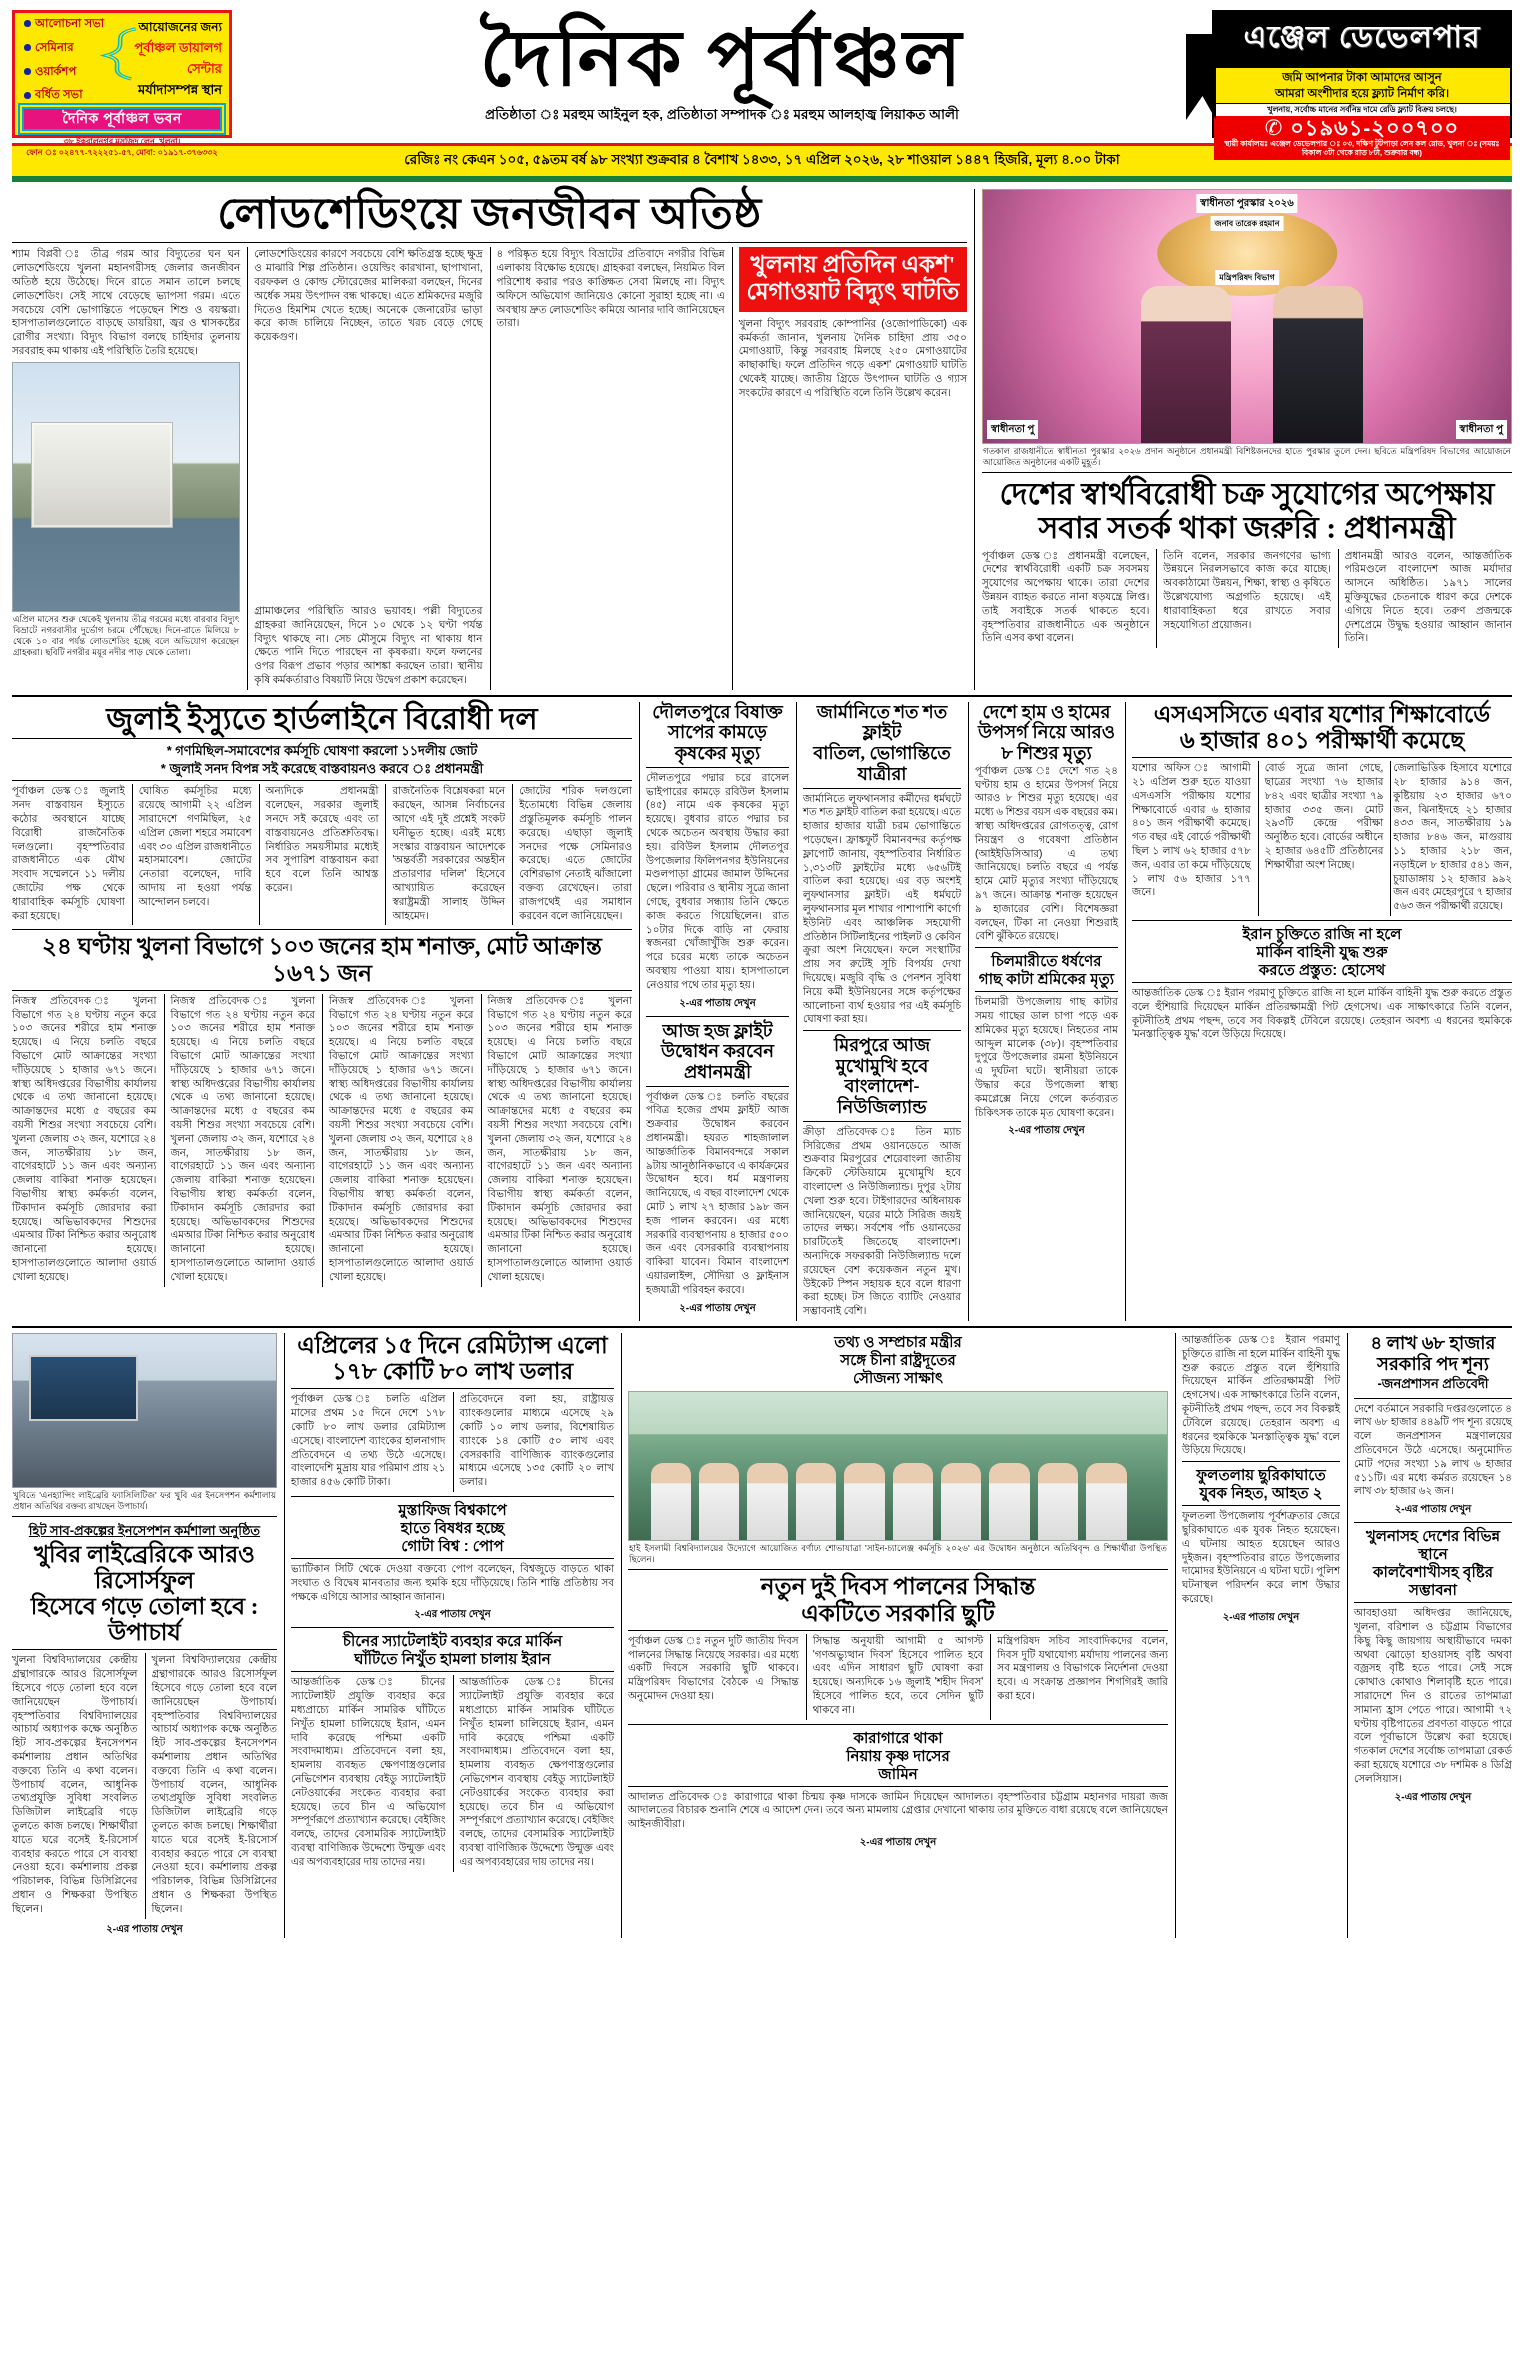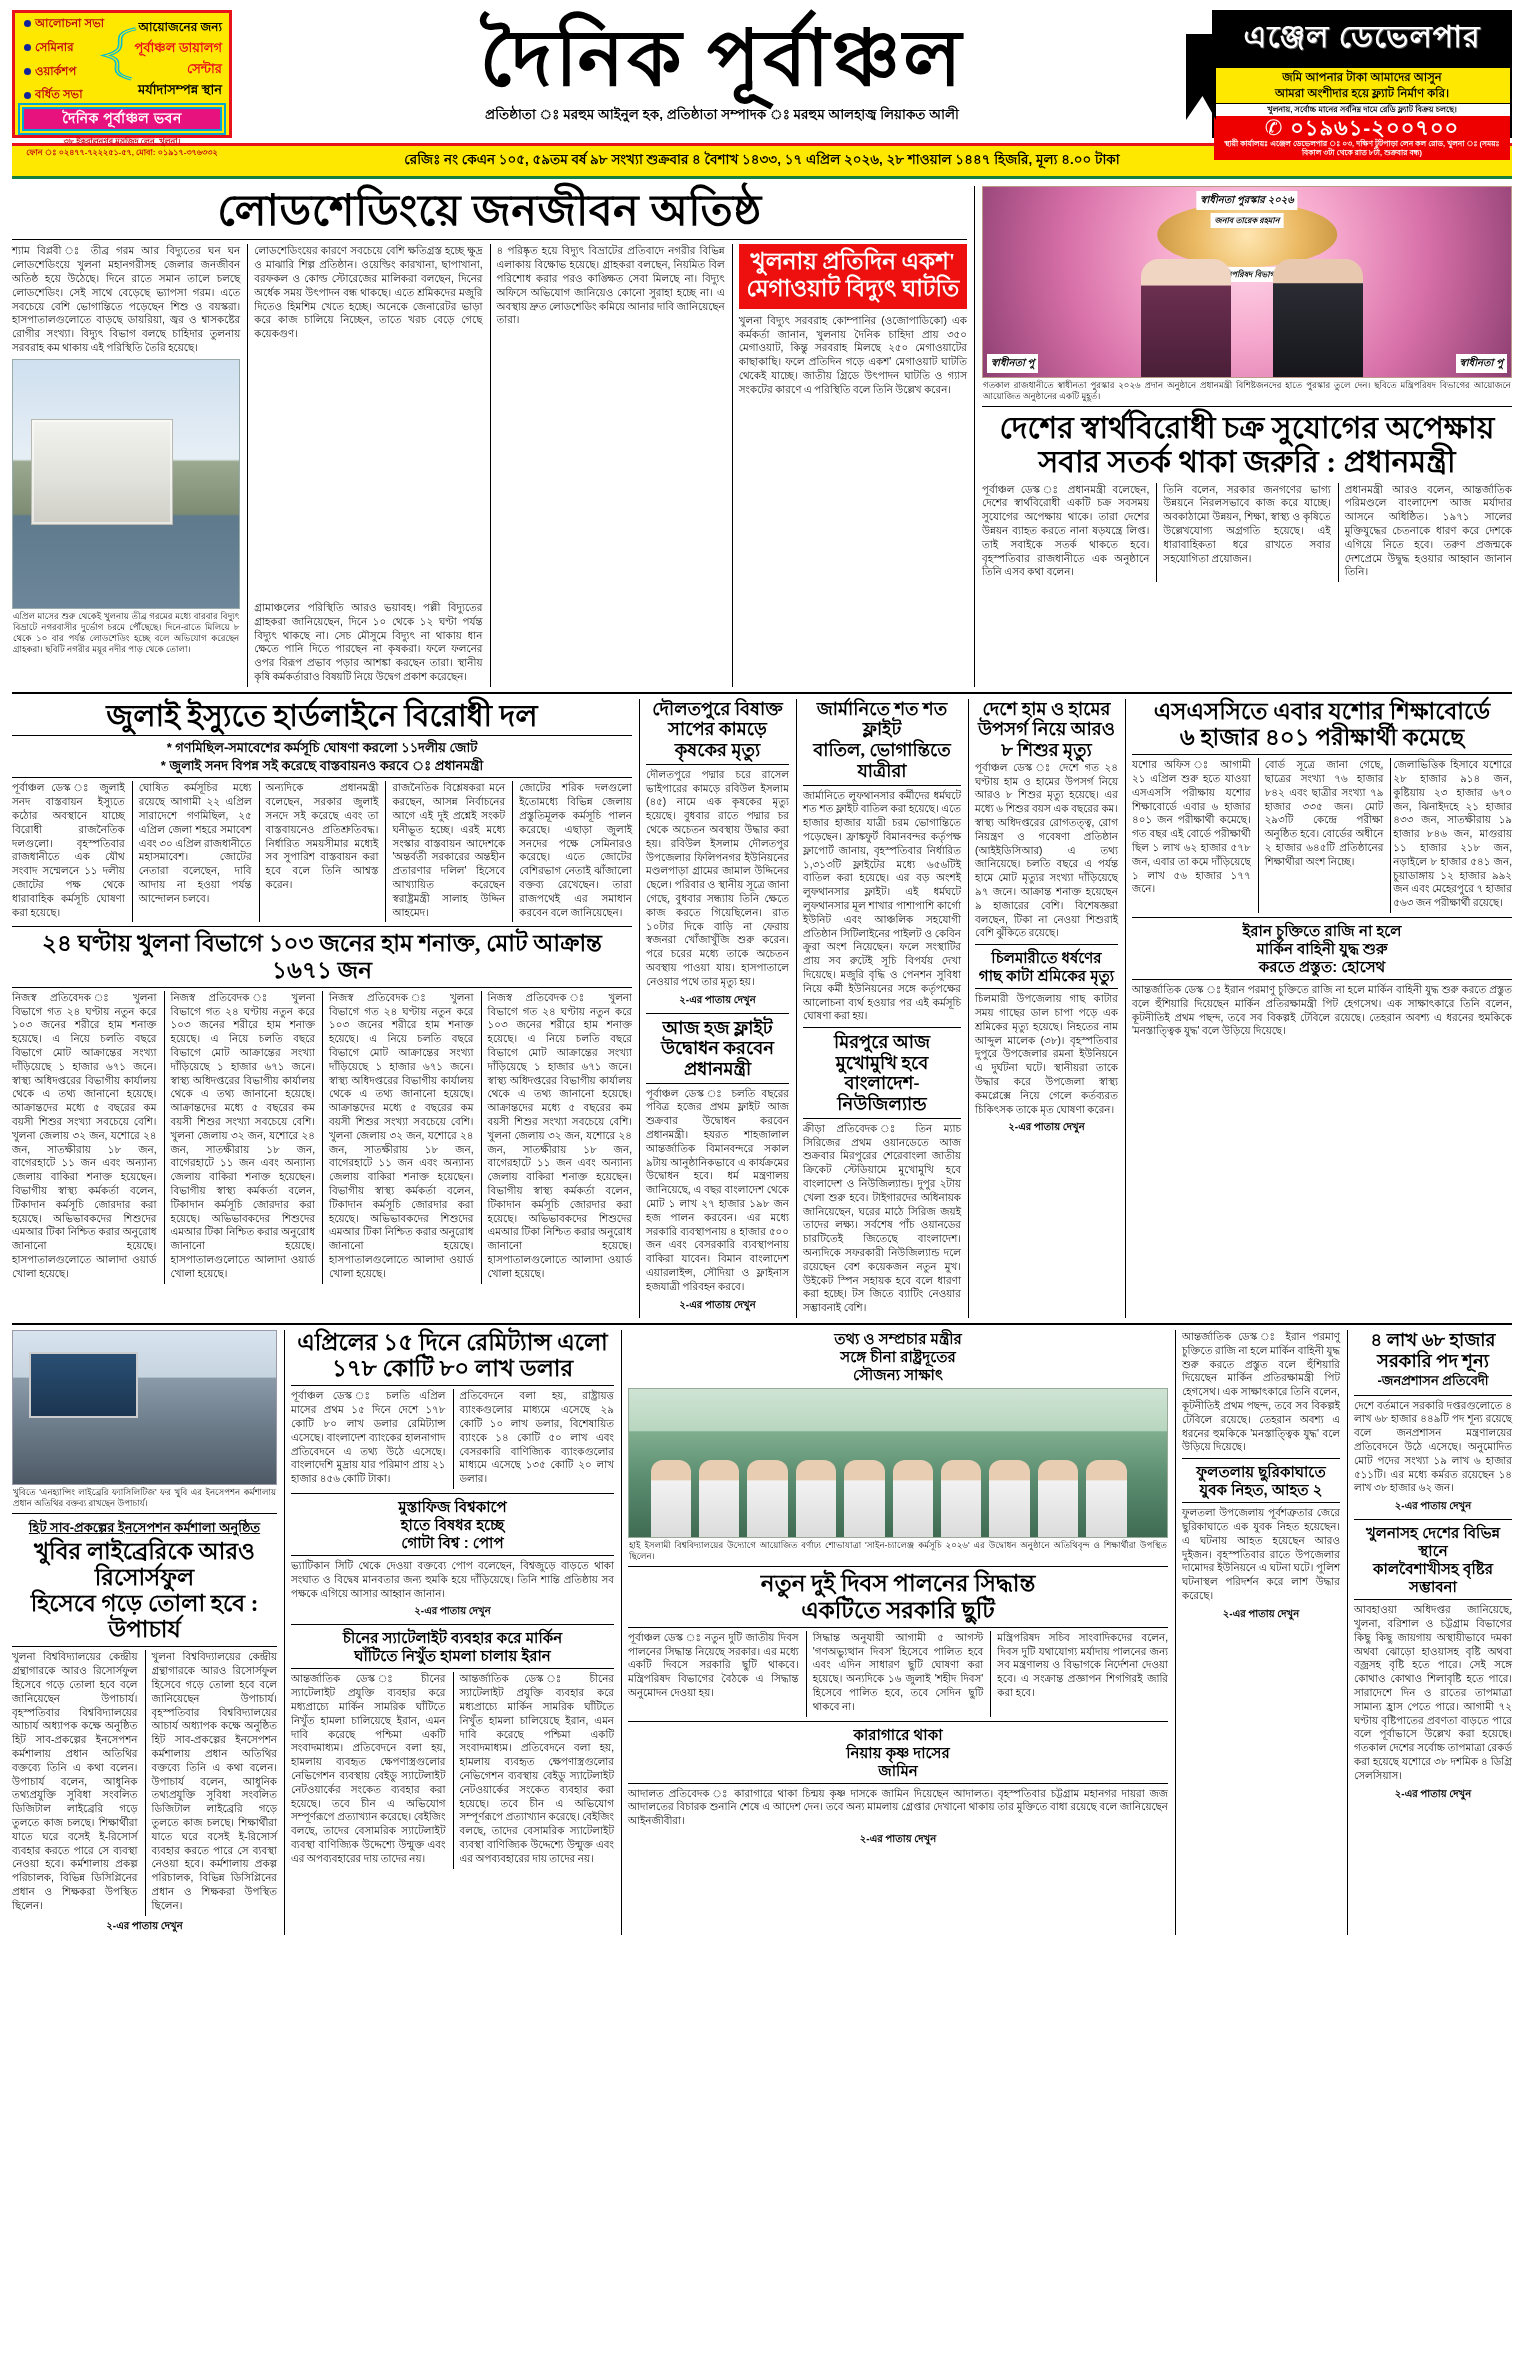--- a/index.html
+++ b/index.html
@@ -150,21 +150,21 @@
     background: #000;
     clip-path: polygon(0 0, 100% 0, 100% 100%, 55% 72%, 0 100%);
     z-index: 2;
   }
 
   
   .regbar {
     margin-top: 5px;
     background: #ffe800;
     border-top: 3px solid #e8121a;
-    border-bottom: 3px solid #15803d;
+    border-bottom: 6px solid #15803d;
     text-align: center;
     padding: 3px 0 4px 0;
     font-size: 13.5px; font-weight: bold; color: #000;
   }
 
   
   .content { margin-top: 7px; }
   .rule { border-top: 1px solid #000; }
 
   .cols { display: flex; gap: 7px; }
@@ -393,21 +393,21 @@
               <span>খুলনায় প্রতিদিন একশ' মেগাওয়াট বিদ্যুৎ ঘাটতি</span>
             </div>
             <div class="body-txt" style="margin-top:5px;">
                 <p>খুলনা বিদ্যুৎ সরবরাহ কোম্পানির (ওজোপাডিকো) এক কর্মকর্তা জানান, খুলনায় দৈনিক চাহিদা প্রায় ৩৫০ মেগাওয়াট, কিন্তু সরবরাহ মিলছে ২৫০ মেগাওয়াটের কাছাকাছি। ফলে প্রতিদিন গড়ে একশ' মেগাওয়াট ঘাটতি থেকেই যাচ্ছে। জাতীয় গ্রিডে উৎপাদন ঘাটতি ও গ্যাস সংকটের কারণে এ পরিস্থিতি বলে তিনি উল্লেখ করেন।</p>
               </div>
           </div>
         </div>
       </div>
 
       <div class="col vsep" style="padding-left:7px;">
-        <div class="photo ph-award" style="height:192px;font-style:italic;">
+        <div class="photo ph-award" style="height:255px;">
           <div class="goldcirc"></div>
           <div class="ph-label" style="left:50%;top:4px;transform:translateX(-50%);">স্বাধীনতা পুরস্কার ২০২৬</div>
           <div class="ph-label" style="left:50%;top:26px;transform:translateX(-50%);font-size:8px;">জনাব তারেক রহমান</div>
           <div class="ph-label" style="left:50%;top:80px;transform:translateX(-50%);font-size:8px;">মন্ত্রিপরিষদ বিভাগ</div>
           <div class="pfig a"></div>
           <div class="pfig b"></div>
           <div class="ph-label" style="left:4px;bottom:4px;">স্বাধীনতা পু</div>
           <div class="ph-label" style="right:4px;bottom:4px;">স্বাধীনতা পু</div>
         </div>
         <div class="caption">গতকাল রাজধানীতে স্বাধীনতা পুরস্কার ২০২৬ প্রদান অনুষ্ঠানে প্রধানমন্ত্রী বিশিষ্টজনদের হাতে পুরস্কার তুলে দেন। ছবিতে মন্ত্রিপরিষদ বিভাগের আয়োজনে আয়োজিত অনুষ্ঠানের একটি মুহূর্ত।</div>

